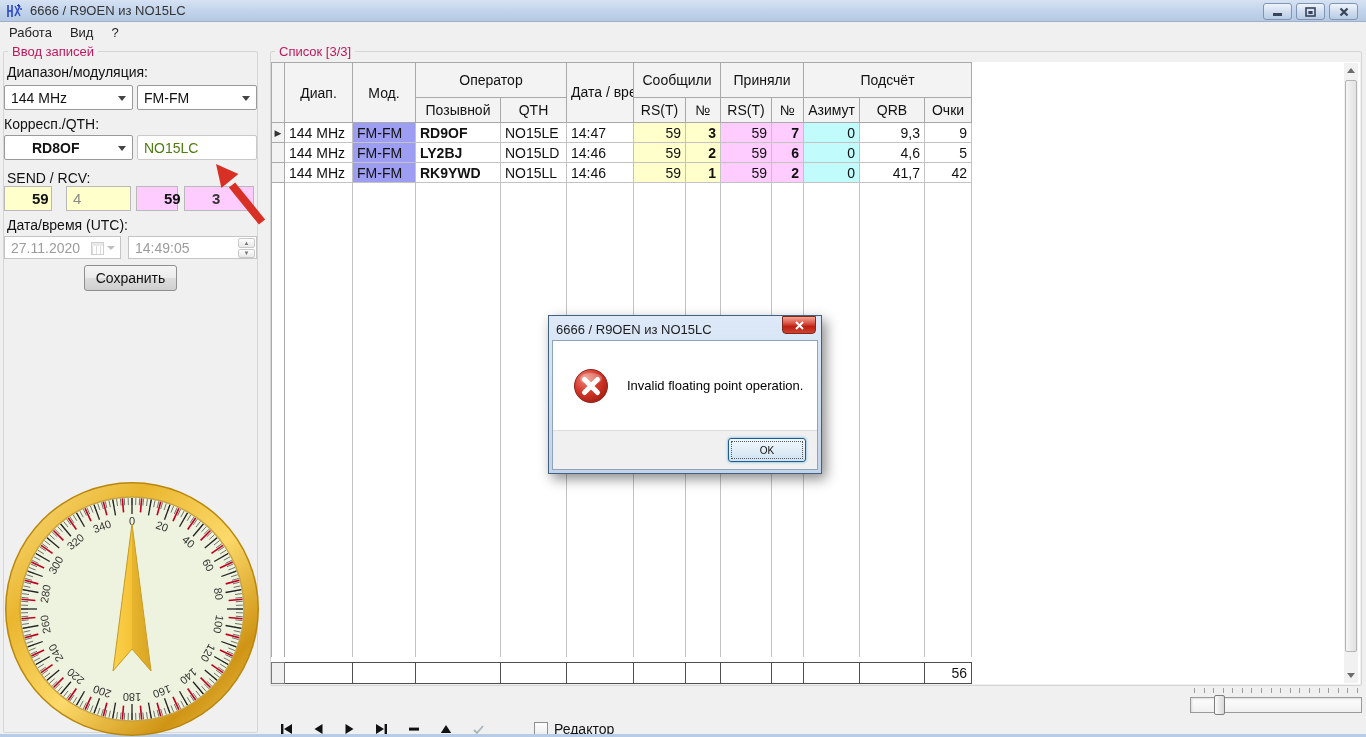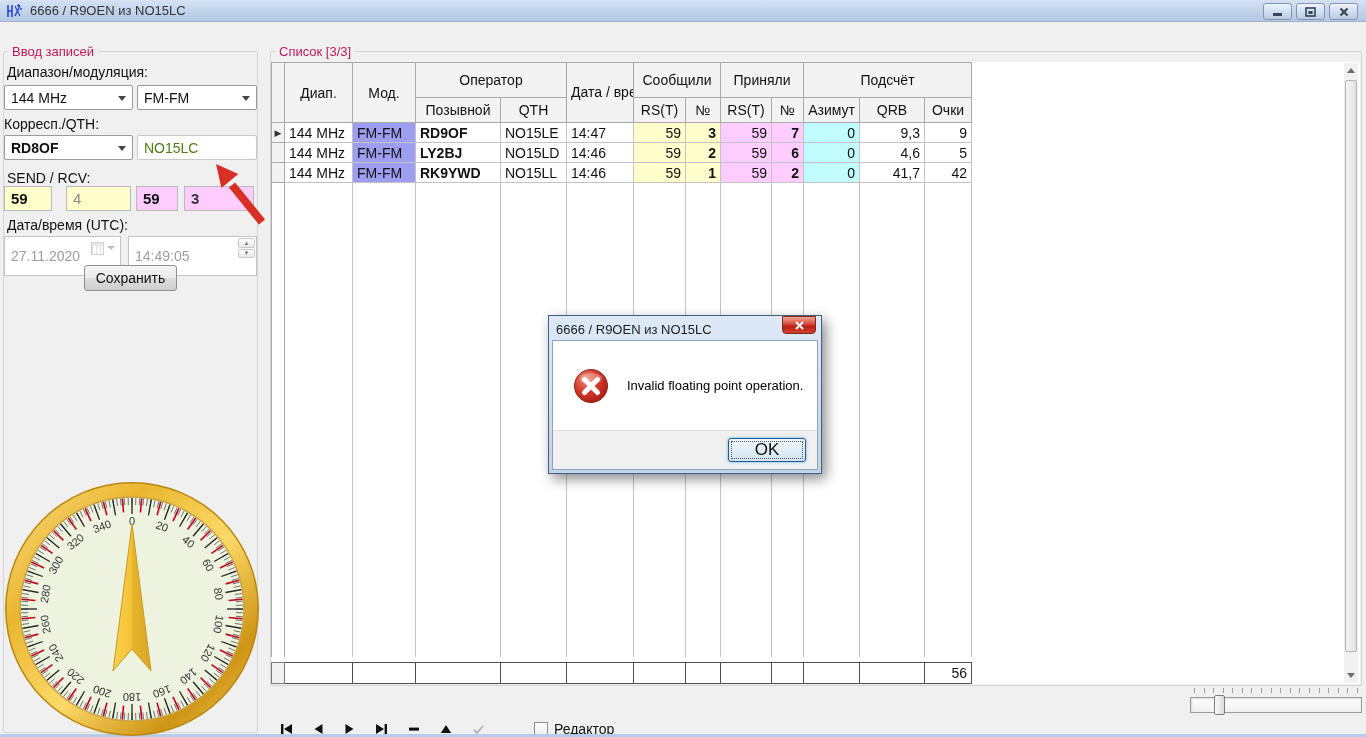--- a/index.html
+++ b/index.html
@@ -26,22 +26,22 @@
   .grouplabel { position:absolute; font-size:13px; color:#be185d; background:#f0f0f0; padding:0 4px; }
 
   
   .lbl { position:absolute; font-size:14px; color:#111; }
   .combo { position:absolute; height:25px; background:#fff; border:1px solid #9a9a9a; border-radius:2px;
     display:flex; align-items:center; padding:0 6px; font-size:14px; }
   .combo .arr { position:absolute; right:6px; top:10px; width:0; height:0;
     border-left:4px solid transparent; border-right:4px solid transparent; border-top:5px solid #444; }
   .field { position:absolute; height:25px; border:1px solid #b9b9b9; display:flex; align-items:center; padding:0 6px; font-size:15px; }
   .yellow { background:#ffffcc; } .pink { background:#ffccff; }
-  .bold { font-weight:bold; } .graytx { color:#8a8a8a; } .lighttx { color:#4d7c0f; }
-  .dtfield { position:absolute; height:40px; background:#fff; border:1px solid #c4c4c4; display:flex; align-items:center; padding:0 6px; font-size:14px; color:#9c9c9c; }
+  .bold { font-weight:bold;margin-left:21px; } .graytx { color:#8a8a8a; } .lighttx { color:#4d7c0f; }
+  .dtfield { position:absolute; height:23px; background:#fff; border:1px solid #c4c4c4; display:flex; align-items:center; padding:0 6px; font-size:14px; color:#9c9c9c; }
   .calbtn { position:absolute; right:3px; top:3px; width:26px; height:16px; display:flex; align-items:center; gap:3px; }
   .calgrid { width:13px; height:13px; border:1px solid #cfcfcf; background:
     linear-gradient(#e9e9e9 3px, transparent 3px), repeating-linear-gradient(90deg,#ddd 0 1px, transparent 1px 4px); }
   .spin { position:absolute; right:1px; top:1px; width:17px; height:20px; display:flex; flex-direction:column; gap:1px; }
   .spin span { flex:1; background:linear-gradient(#fdfdfd,#e8e8e8); border:1px solid #c9c9c9; border-radius:2px;
     display:flex; align-items:center; justify-content:center; font-size:6px; color:#777; }
   .btn { position:absolute; border:1px solid #8f8f8f; border-radius:3px;
     background:linear-gradient(#f5f5f5,#ebebeb 48%,#dddddd 52%,#cfcfcf); font-size:14px; color:#111;
     display:flex; align-items:center; justify-content:center; }
 
@@ -102,21 +102,21 @@
   .dlg-title .ttl { font-size:13px; color:#1b1b1b; padding-left:4px; }
   .dlg-close { position:absolute; right:2px; top:-3px; width:34px; height:18px; border:1px solid #7c2a20; border-radius:0 0 4px 4px;
     background:linear-gradient(#f3a492,#d95243 40%,#bb2013 60%,#d2412f); display:flex; align-items:center; justify-content:center; }
   .dlg-content { position:relative; height:130px; border:1px solid #8fa3ba; background:#fff; }
   .msg-area { height:89px; display:flex; align-items:center; }
   .msg-area .msg { font-size:13px; color:#000; margin-left:18px; }
   .err-icon { margin-left:20px; flex:0 0 auto; }
   .btn-area { position:relative; height:39px; background:#f0f0f0; border-top:1px solid #dcdcdc; }
   .ok-btn { position:absolute; right:11px; top:7px; width:78px; height:24px; border:1px solid #1f5d90; border-radius:3px;
     background:linear-gradient(#f0f7fc,#e2eef7 48%,#cfe3f2); box-shadow:0 0 3px #58a6dd;
-    display:flex; align-items:center; justify-content:center; font-size:17px;
+    display:flex; align-items:center; justify-content:center; font-size:10px;
     outline:1px dotted #555; outline-offset:-4px; }
 </style>
 </head>
 <body>
 
 <div id="window">
 
   <div class="titlebar">
     <svg class="app-icon" viewBox="0 0 17 16">
       <g stroke="#2a46c8" stroke-width="1.6" fill="none">
@@ -145,20 +145,25 @@
           </svg>
       </div>
       <div class="win-btn">
         <svg width="10" height="10" viewBox="0 0 10 10">
             <path d="M1.5 1.5l7 7M8.5 1.5l-7 7" stroke="#39435a" stroke-width="2.2"></path>
           </svg>
       </div>
     </div>
   </div>
 
+  <div class="menubar">
+    <span class="menu-item">Работа</span>
+    <span class="menu-item">Вид</span>
+    <span class="menu-item">?</span>
+  </div>
 
   <div class="groupbox" style="left:3px; top:51px; width:255px; height:682px;"></div>
   <span class="grouplabel" style="left:8px; top:44px;">Ввод записей</span>
 
   <span class="lbl" style="left:7px; top:64px;">Диапазон/модуляция:</span>
   <div class="combo" style="left:4px; top:85px; width:129px;">
     <span>144 MHz</span>
     <span class="arr"></span>
   </div>
   <div class="combo" style="left:137px; top:85px; width:120px;">

